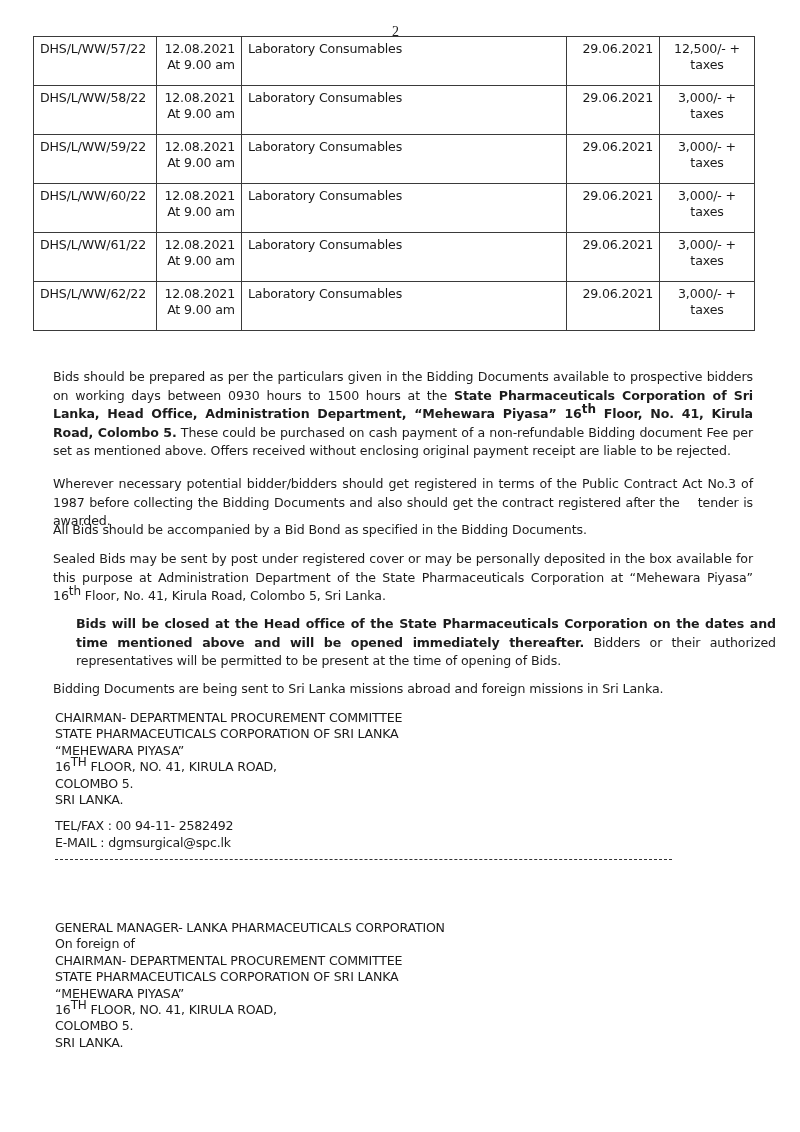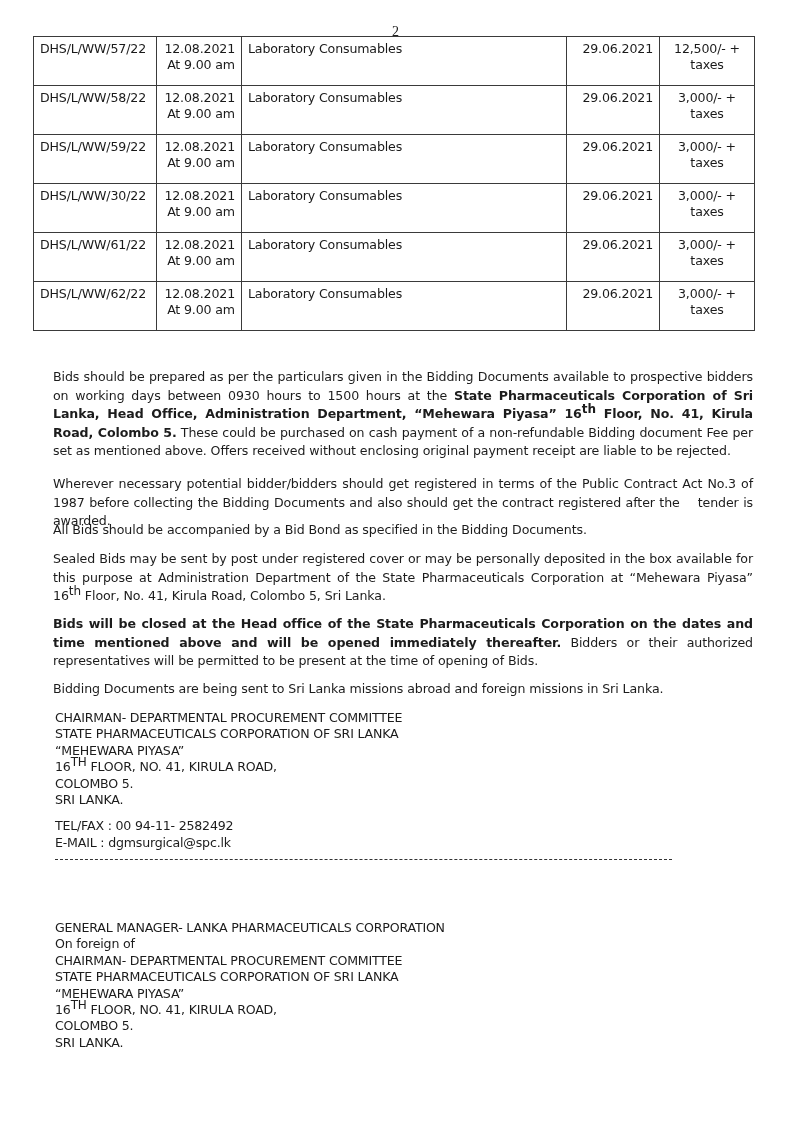--- a/index.html
+++ b/index.html
@@ -118,21 +118,21 @@
           <div>At 9.00 am</div>
         </td>
       <td class="col-desc">Laboratory Consumables</td>
       <td class="col-issue">29.06.2021</td>
       <td class="col-fee">
           <div>3,000/- +</div>
           <div>taxes</div>
         </td>
     </tr>
     <tr>
-      <td class="col-ref">DHS/L/WW/30/22</td>
+      <td class="col-ref">DHS/L/WW/60/22</td>
       <td class="col-date">
           <div>12.08.2021</div>
           <div>At 9.00 am</div>
         </td>
       <td class="col-desc">Laboratory Consumables</td>
       <td class="col-issue">29.06.2021</td>
       <td class="col-fee">
           <div>3,000/- +</div>
           <div>taxes</div>
         </td>
@@ -167,21 +167,21 @@
 </table>
 
 <div class="body-text justify" style="top:368px;"><span>Bids should be prepared as per the particulars given in the Bidding Documents available to prospective bidders on working days between 0930 hours to 1500 hours at the </span><b>State Pharmaceuticals Corporation of Sri Lanka, Head Office, Administration Department, “Mehewara Piyasa” 16</b><b><sup>th</sup></b><b> Floor, No. 41, Kirula Road, Colombo 5.</b><span>  These could be purchased on cash payment of a non-refundable Bidding document Fee per set as mentioned above. Offers received without enclosing original payment receipt are liable to be rejected.</span></div>
 
 <div class="body-text justify" style="top:475px;">Wherever necessary potential bidder/bidders should get registered in terms of the Public Contract Act No.3 of 1987 before collecting the Bidding Documents and also should get the contract registered after the &nbsp;&nbsp; tender is awarded.</div>
 
 <div class="body-text" style="top:521px;">All Bids should be accompanied by a Bid Bond as specified in the Bidding Documents.</div>
 
 <div class="body-text justify" style="top:550px;"><span>Sealed Bids may be sent by post under registered cover or may be personally deposited in the box available for this purpose at Administration Department of the State Pharmaceuticals Corporation at “Mehewara Piyasa” 16</span><sup>th</sup><span> Floor, No. 41, Kirula Road, Colombo 5, Sri Lanka.</span></div>
 
-<div class="body-text justify" style="top:615px;"><b>Bids will be closed at the Head office of the State Pharmaceuticals Corporation on the dates and time mentioned above and will be opened immediately thereafter.</b><span> Bidders or their authorized representatives will be permitted to be present at the time of opening of Bids.</span></div>
+<div class="body-text justify" style="top:615px;margin-left:23px;"><b>Bids will be closed at the Head office of the State Pharmaceuticals Corporation on the dates and time mentioned above and will be opened immediately thereafter.</b><span> Bidders or their authorized representatives will be permitted to be present at the time of opening of Bids.</span></div>
 
 <div class="body-text" style="top:680px;">Bidding Documents are being sent to Sri Lanka missions abroad and foreign missions in Sri Lanka.</div>
 
 <div class="address" style="top:710px;">
   <div class="line">CHAIRMAN- DEPARTMENTAL PROCUREMENT COMMITTEE</div>
   <div class="line">STATE PHARMACEUTICALS CORPORATION OF SRI LANKA</div>
   <div class="line">“MEHEWARA PIYASA”</div>
   <div class="line"><span>16</span><sup>TH</sup><span> FLOOR, NO. 41, KIRULA ROAD,</span></div>
   <div class="line">COLOMBO 5.</div>
   <div class="line">SRI LANKA.</div>

